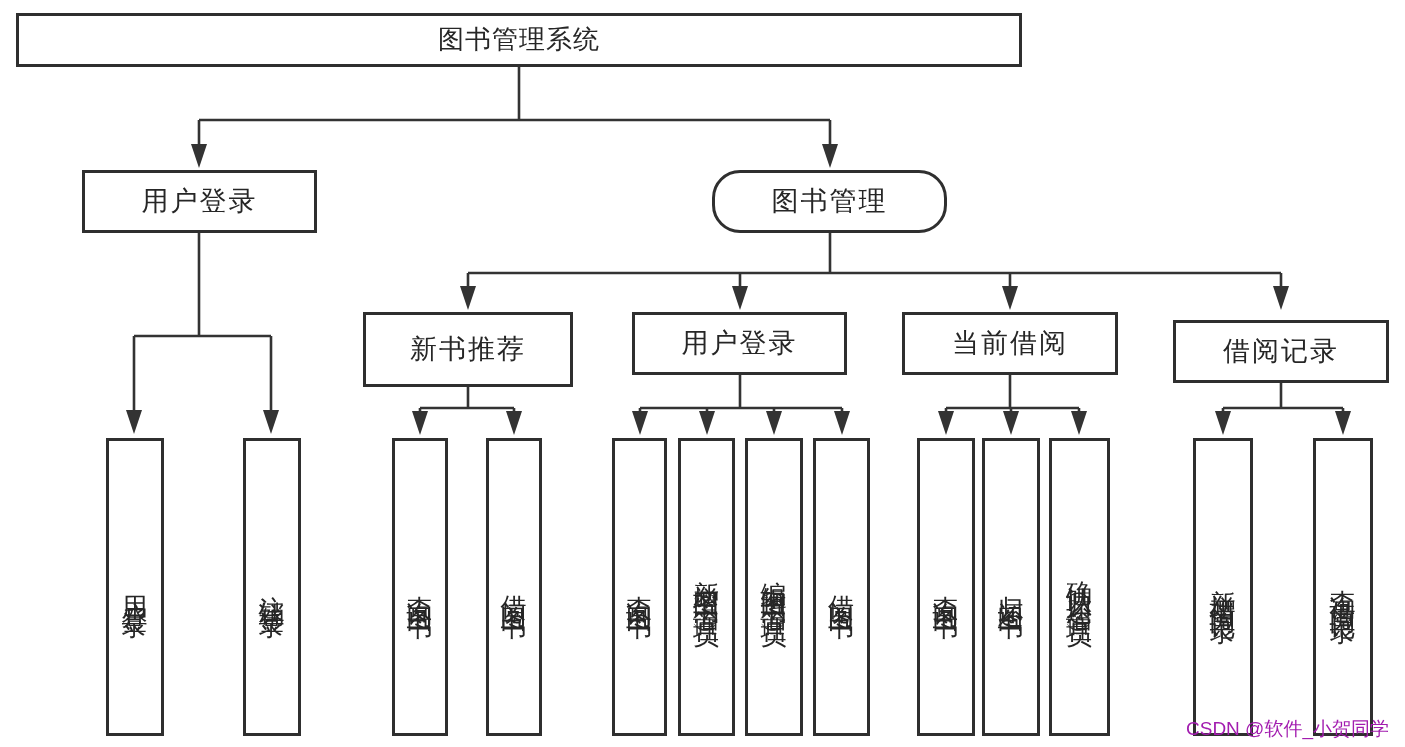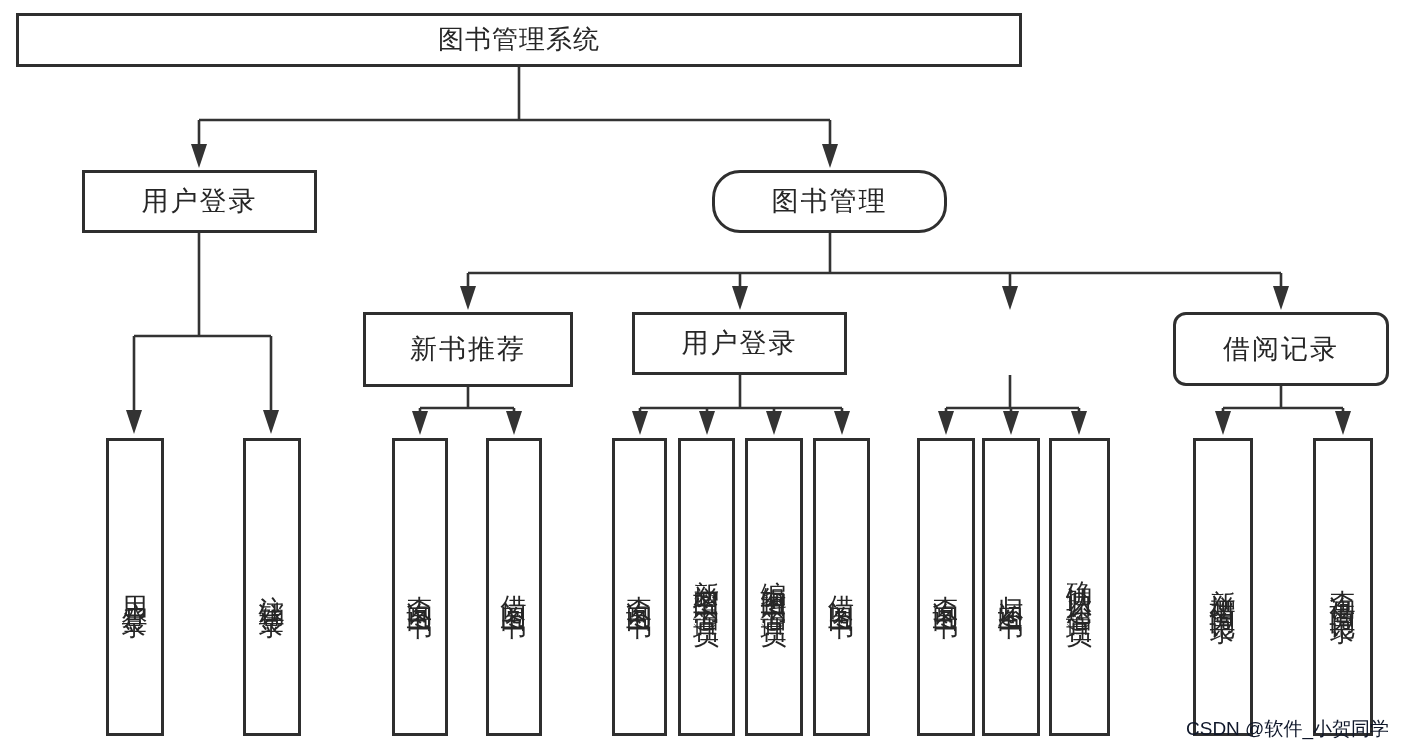--- a/index.html
+++ b/index.html
@@ -34,21 +34,21 @@
     font-size:26px;
     letter-spacing:6px;
     line-height:1;
     white-space:nowrap;
   }
   .watermark{
     position:absolute;
     left:1186px;top:716px;
     width:215px;
     font-size:19px;
-    color:#0f172a;
+    color:#a21caf;
     letter-spacing:0px;
     white-space:nowrap;
   }
 </style>
 </head>
 <body>
 
 <div class="canvas">
 
   <svg class="connectors" viewBox="0 0 1405 747" xmlns="http://www.w3.org/2000/svg">
@@ -108,21 +108,24 @@
   <div class="node" style="left:712px;top:170px;width:235px;height:63px;border-radius:28px;">
     <span class="label">图书管理</span>
   </div>
 
   <div class="node" style="left:363px;top:312px;width:210px;height:75px;">
     <span class="label">新书推荐</span>
   </div>
   <div class="node" style="left:632px;top:312px;width:215px;height:63px;">
     <span class="label">用户登录</span>
   </div>
-  <div class="node" style="left:1173px;top:312px;width:216px;height:74px;border-radius:13px;">
+  <div class="node" style="left:902px;top:312px;width:216px;height:63px;">
+    <span class="label">当前借阅</span>
+  </div>
+  <div class="node" style="left:1173px;top:320px;width:216px;height:63px;">
     <span class="label">借阅记录</span>
   </div>
 
   <div class="node leaf" style="left:106px;top:438px;width:58px;height:298px;">
     <span class="label">用户登录</span>
   </div>
   <div class="node leaf" style="left:243px;top:438px;width:58px;height:298px;">
     <span class="label">注销登录</span>
   </div>
 

